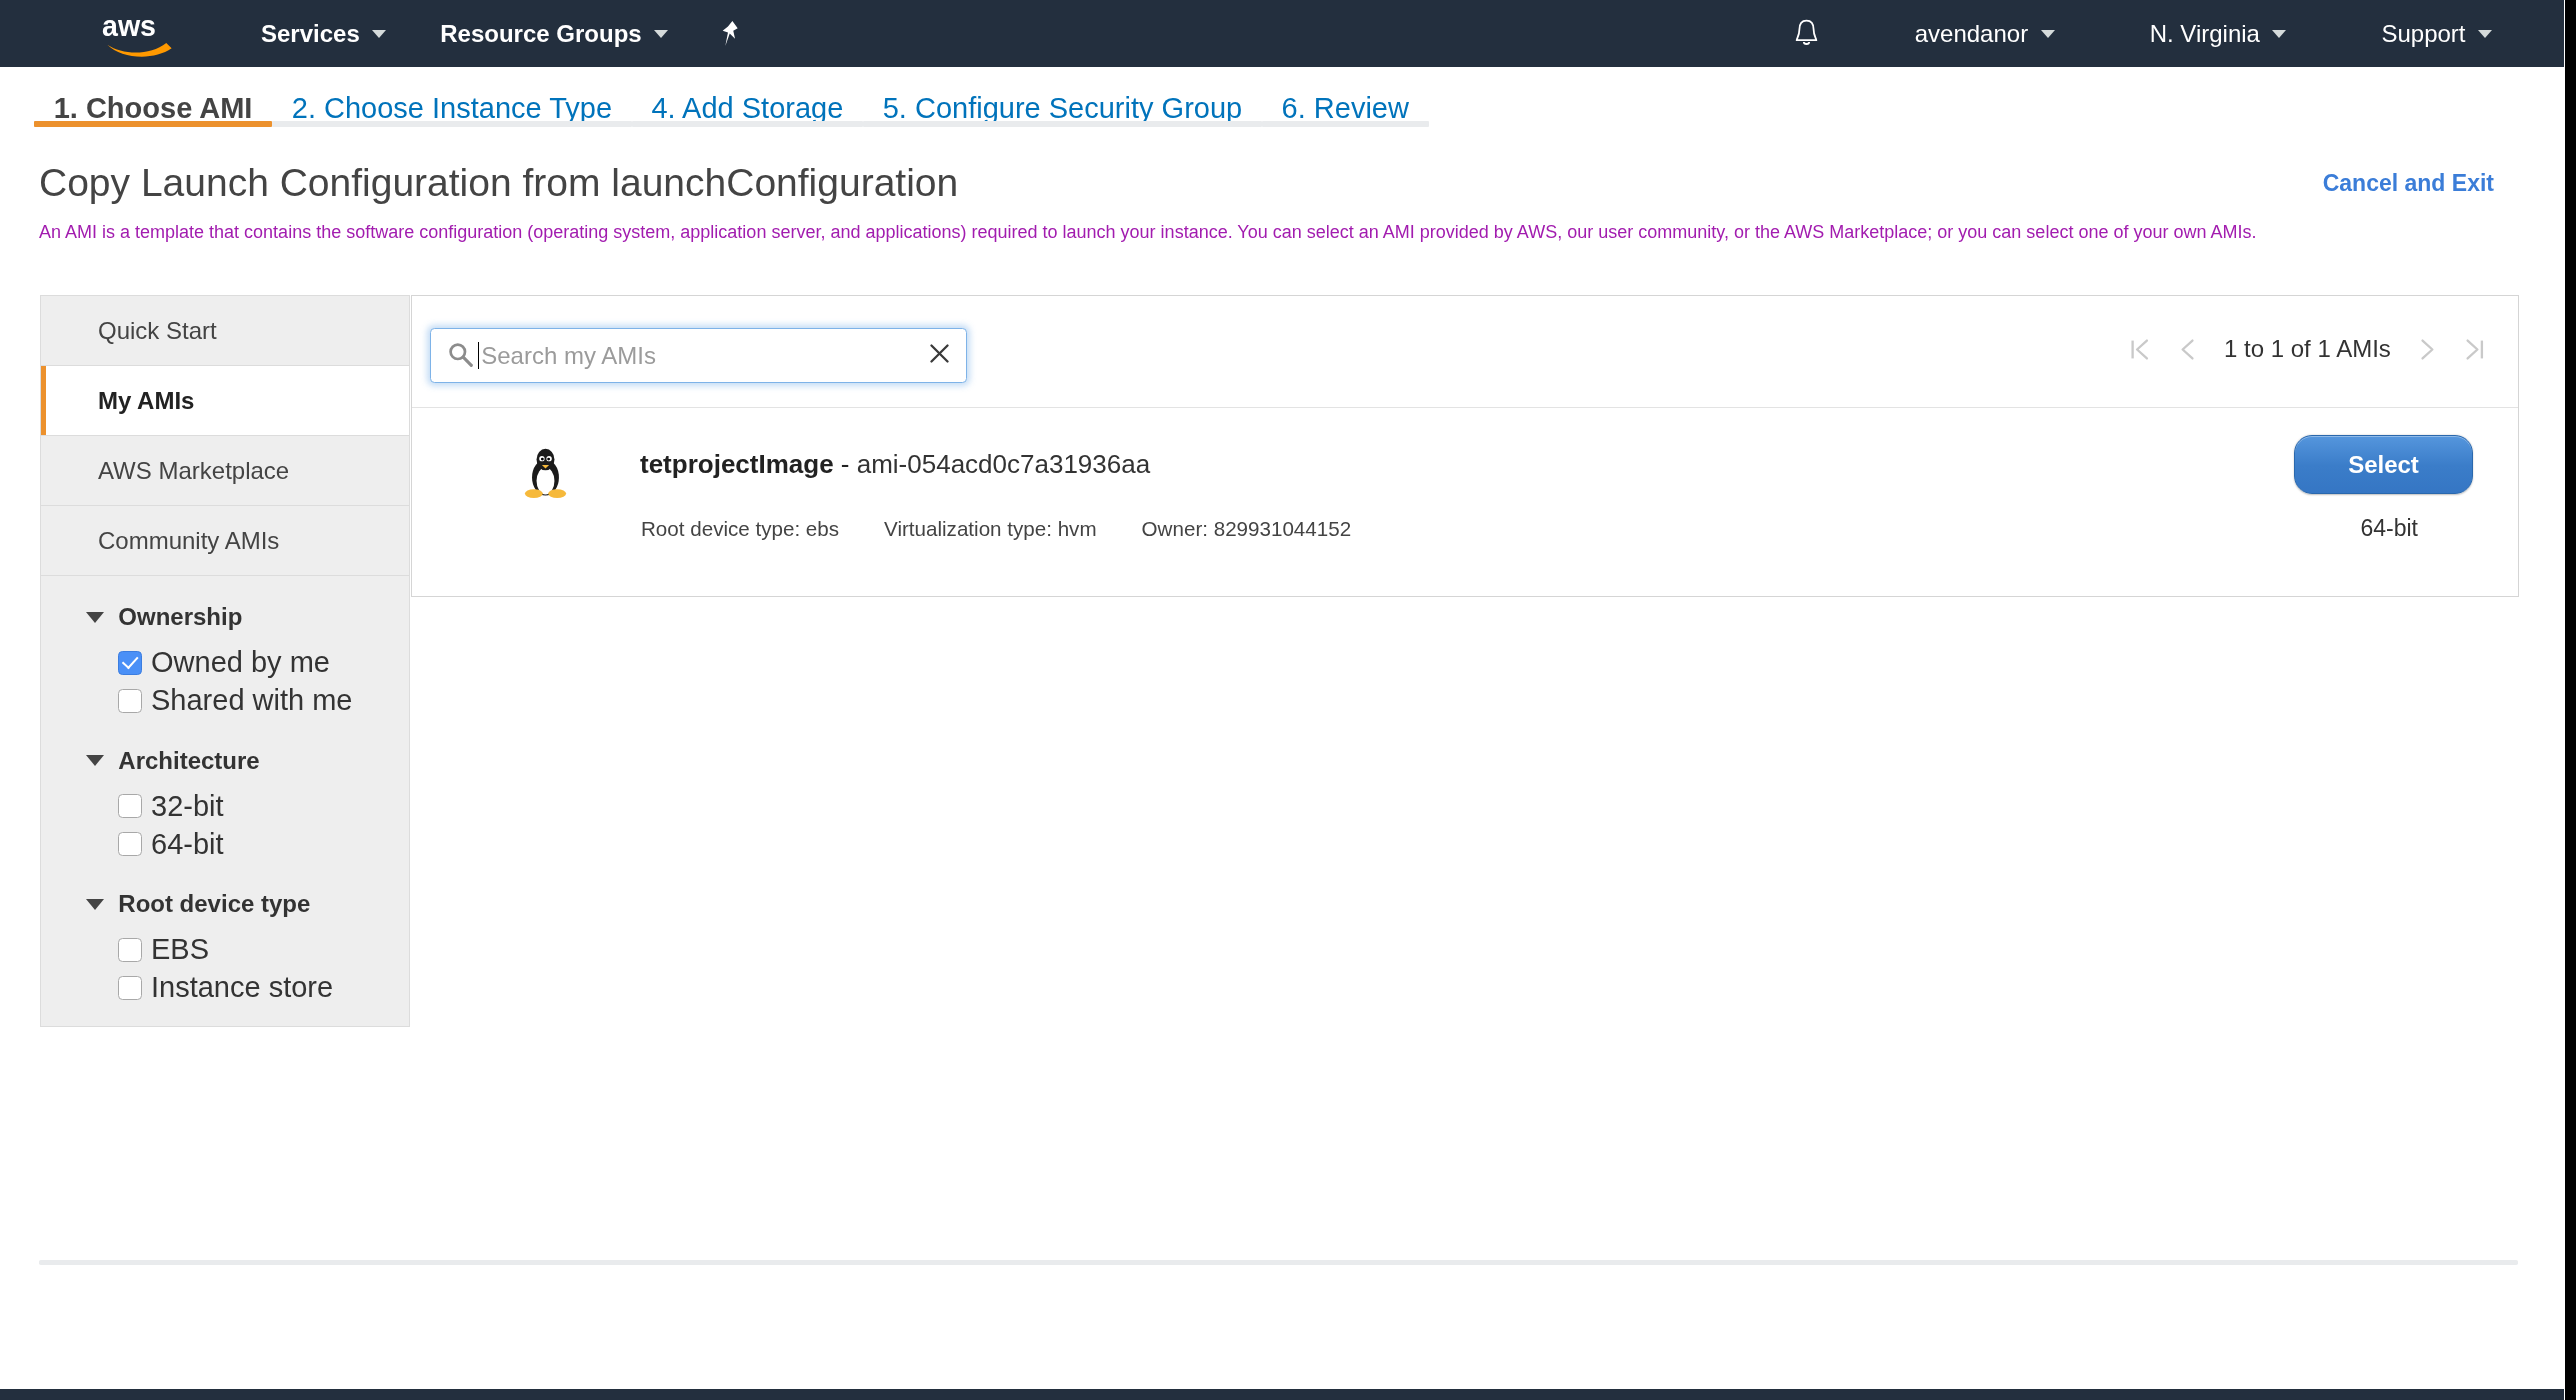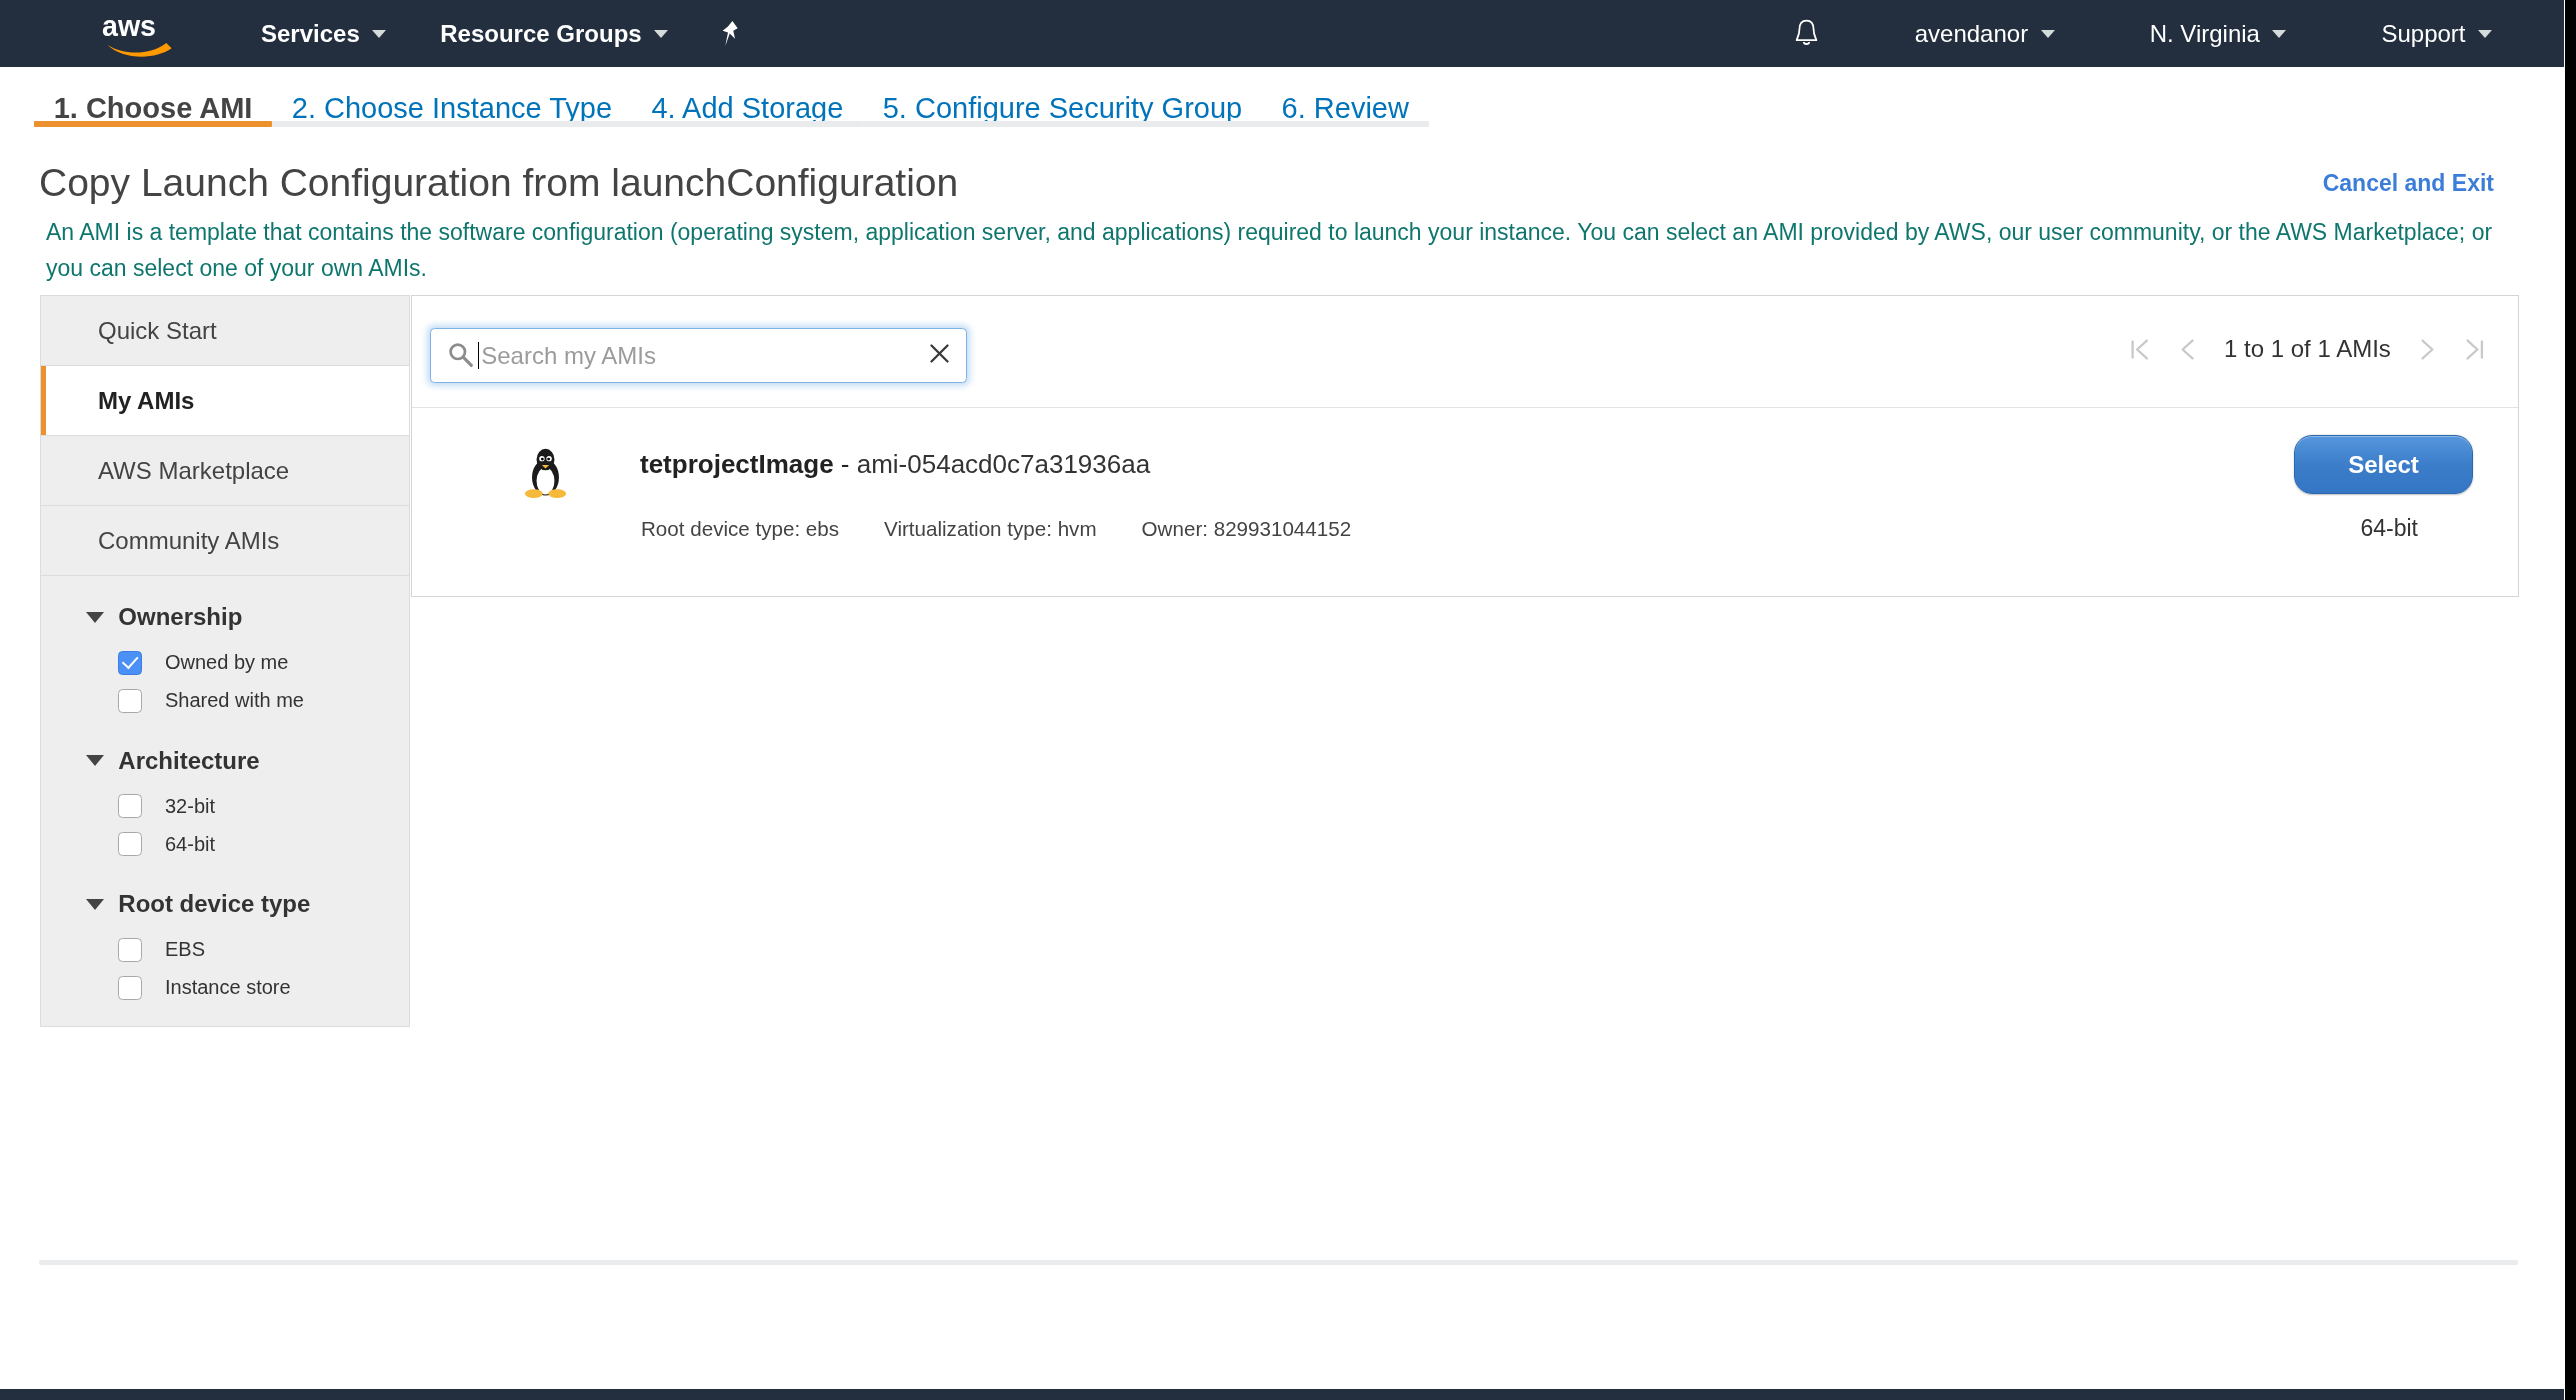--- a/index.html
+++ b/index.html
@@ -82,23 +82,23 @@
     position: absolute; left: 39px; top: 10.7px;
     font-size: 39px; color: #444444; font-weight: normal;
     white-space: nowrap;
   }
   .cancel-exit {
     position: absolute; right: 70px; top: 19.7px;
     font-size: 23px; color: #3b7dd8; font-weight: bold;
     cursor: pointer; white-space: nowrap;
   }
   .desc {
-    position: absolute; left: 46px; top: 64px;
+    position: absolute; left: 39px; top: 64px;
     width: 2469px;
-    font-size: 23px; color: #0f766e; line-height: 36px;
+    font-size: 18px; color: #a21caf; line-height: 36px;
   }
 
   
   .sidebar {
     position: absolute; left: 40px; top: 295px;
     width: 370px;
     background: #eeeeee;
     border: 0.9px solid #dcdcdc;
   }
   .side-item {
@@ -126,22 +126,22 @@
     cursor: pointer;
   }
   .tri {
     width: 0; height: 0;
     border-left: 9.8px solid transparent;
     border-right: 9.8px solid transparent;
     border-top: 11.6px solid #444444;
   }
   .filter-opts { margin-top: 12.5px; padding-left: 77px; }
   .opt {
-    display: flex; align-items: center; gap: 23px;
-    font-size: 20px; color: #333333;
+    display: flex; align-items: center; gap: 9px;
+    font-size: 29px; color: #333333;
     height: 38px;
     cursor: pointer;
   }
   .cb {
     width: 24px; height: 24px;
     border: 1.3px solid #a8a8a8; border-radius: 4.5px;
     background: #ffffff; flex: none;
     display: flex; align-items: center; justify-content: center;
   }
   .cb.on {

